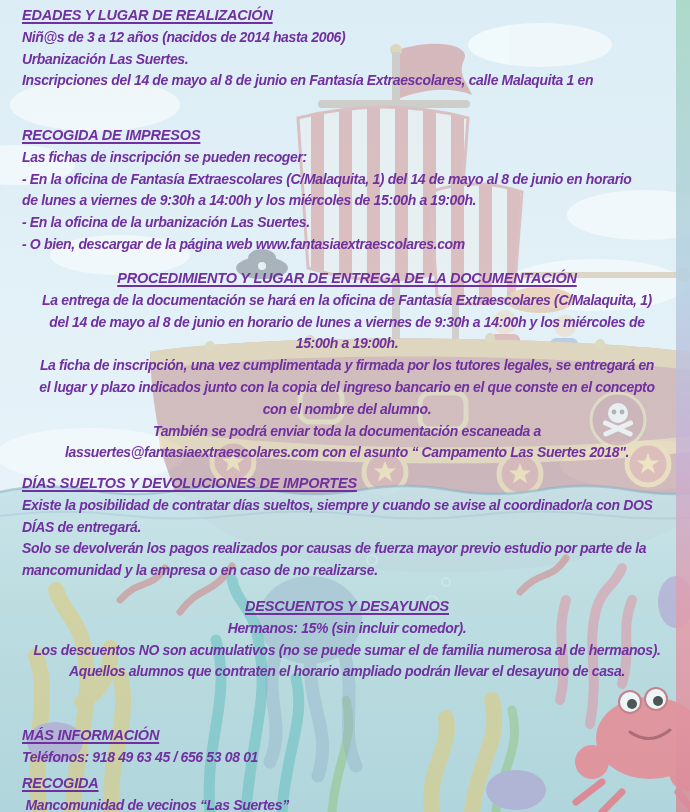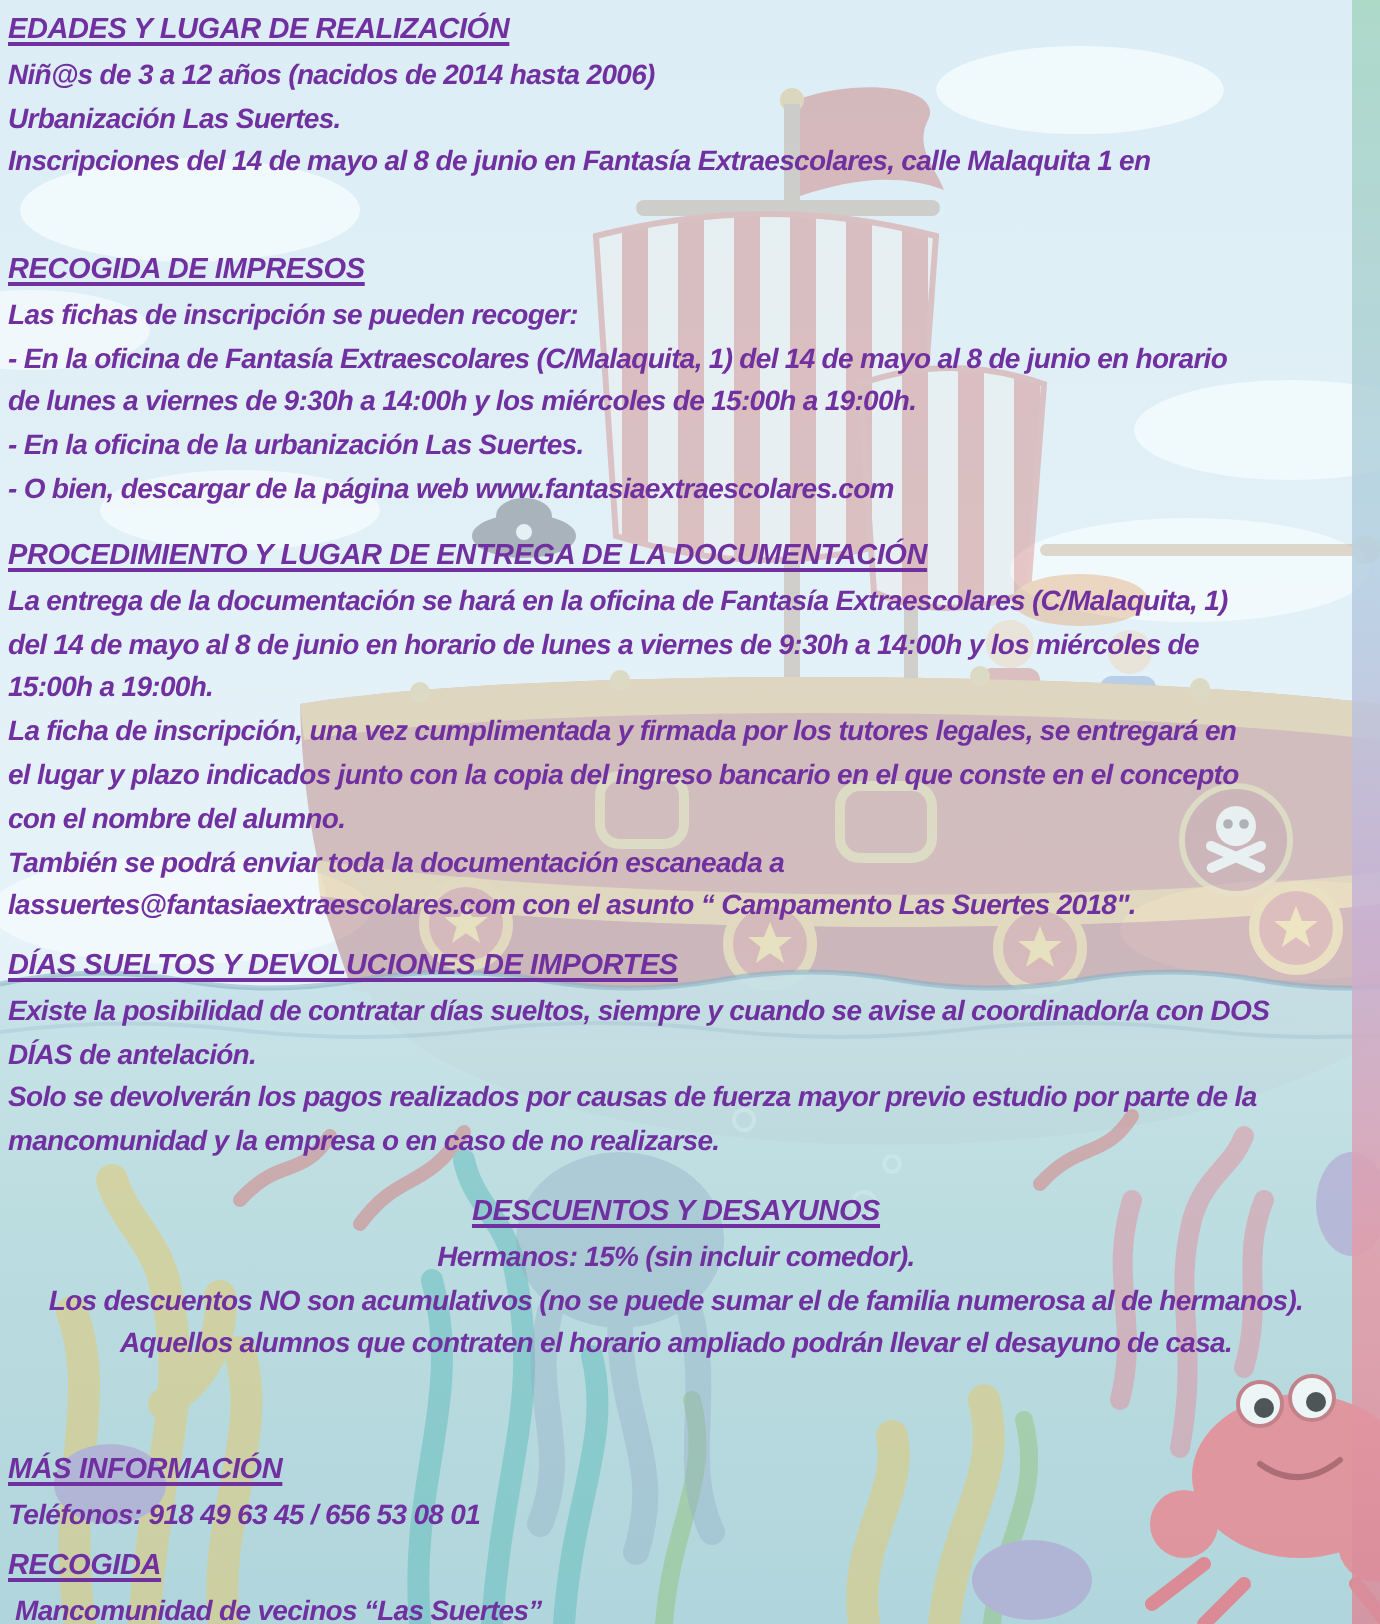--- a/index.html
+++ b/index.html
@@ -4,21 +4,21 @@
 <style>
   html,body{margin:0;padding:0;background:#ffffff;}
   .page{
     position:relative;
     width:690px;height:812px;
     overflow:hidden;
     font-family:"Liberation Sans",sans-serif;
   }
   .bg-art{position:absolute;inset:0;width:690px;height:812px;}
   .content{position:absolute;inset:0;}
-  .section{position:absolute;left:4px;right:18px;}
+  .section{position:absolute;left:22px;right:18px;}
   .heading{
     margin:0;
     font-family:"Liberation Sans",sans-serif;
     font-style:italic;font-weight:bold;
     font-size:14.5px;line-height:21.8px;
     letter-spacing:-0.2px;
     color:var(--text-purple,#7130a0);
     text-decoration:underline;
     text-decoration-thickness:1.6px;
     text-underline-offset:2px;
@@ -233,36 +233,36 @@
 
   <section class="section" style="top: 125px;">
     <h2 class="heading">RECOGIDA DE IMPRESOS</h2>
   <div class="line">Las fichas de inscripción se pueden recoger:</div>
         <div class="line">- En la oficina de Fantasía Extraescolares (C/Malaquita, 1) del 14 de mayo al 8 de junio en horario</div>
         <div class="line">de lunes a viernes de 9:30h a 14:00h y los miércoles de 15:00h a 19:00h.</div>
         <div class="line">- En la oficina de la urbanización Las Suertes.</div>
         <div class="line">- O bien, descargar de la página web www.fantasiaextraescolares.com</div>
       </section>
 
-  <section class="section" style="top: 268px;">
+  <section class="section" style="top: 268px; text-align: center;">
     <h2 class="heading">PROCEDIMIENTO Y LUGAR DE ENTREGA DE LA DOCUMENTACIÓN</h2>
   <div class="line">La entrega de la documentación se hará en la oficina de Fantasía Extraescolares (C/Malaquita, 1)</div>
         <div class="line">del 14 de mayo al 8 de junio en horario de lunes a viernes de 9:30h a 14:00h y los miércoles de</div>
         <div class="line">15:00h a 19:00h.</div>
         <div class="line">La ficha de inscripción, una vez cumplimentada y firmada por los tutores legales, se entregará en</div>
         <div class="line">el lugar y plazo indicados junto con la copia del ingreso bancario en el que conste en el concepto</div>
         <div class="line">con el nombre del alumno.</div>
         <div class="line">También se podrá enviar toda la documentación escaneada a</div>
         <div class="line">lassuertes@fantasiaextraescolares.com con el asunto “ Campamento Las Suertes 2018".</div>
       </section>
 
   <section class="section" style="top: 473px;">
     <h2 class="heading">DÍAS SUELTOS Y DEVOLUCIONES DE IMPORTES</h2>
   <div class="line">Existe la posibilidad de contratar días sueltos, siempre y cuando se avise al coordinador/a con DOS</div>
-        <div class="line">DÍAS de antelación.</div>
+        <div class="line">DÍAS de entregará.</div>
         <div class="line">Solo se devolverán los pagos realizados por causas de fuerza mayor previo estudio por parte de la</div>
         <div class="line">mancomunidad y la empresa o en caso de no realizarse.</div>
       </section>
 
   <section class="section" style="top: 596px; text-align: center;">
     <h2 class="heading">DESCUENTOS Y DESAYUNOS</h2>
         <div class="line">Hermanos: 15% (sin incluir comedor).</div>
         <div class="line">Los descuentos NO son acumulativos (no se puede sumar el de familia numerosa al de hermanos).</div>
         <div class="line">Aquellos alumnos que contraten el horario ampliado podrán llevar el desayuno de casa.</div>
       </section>

